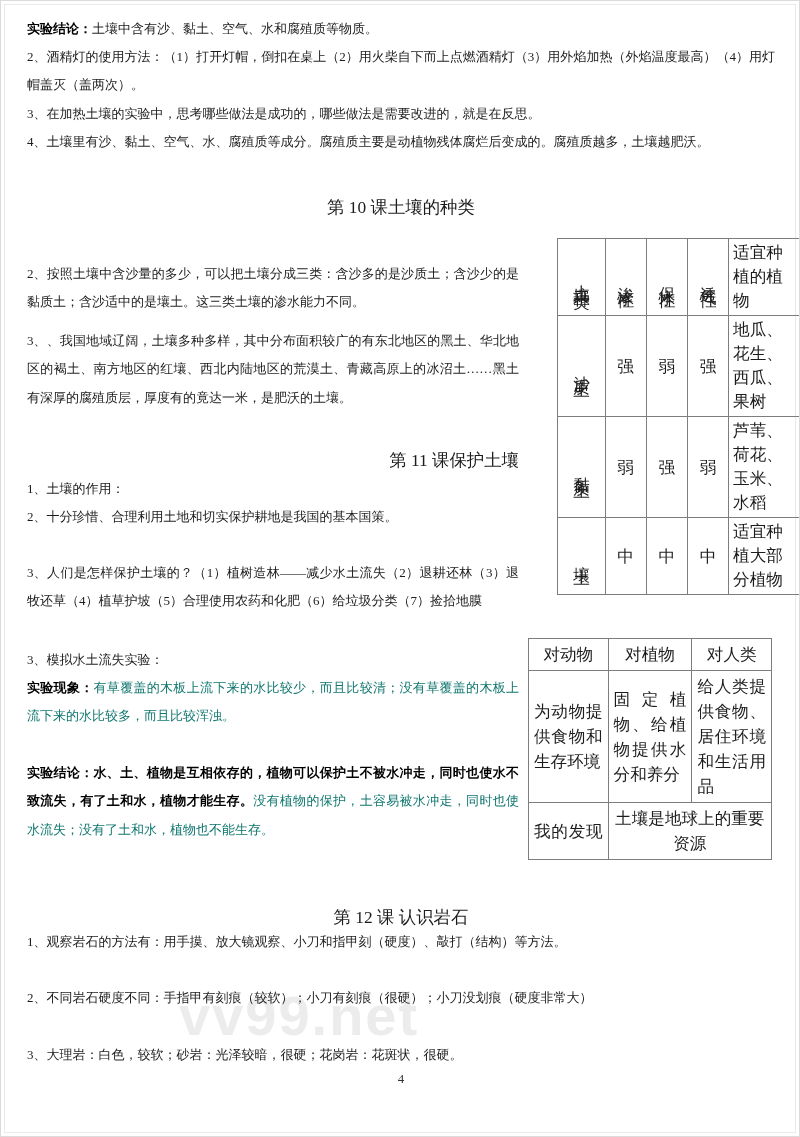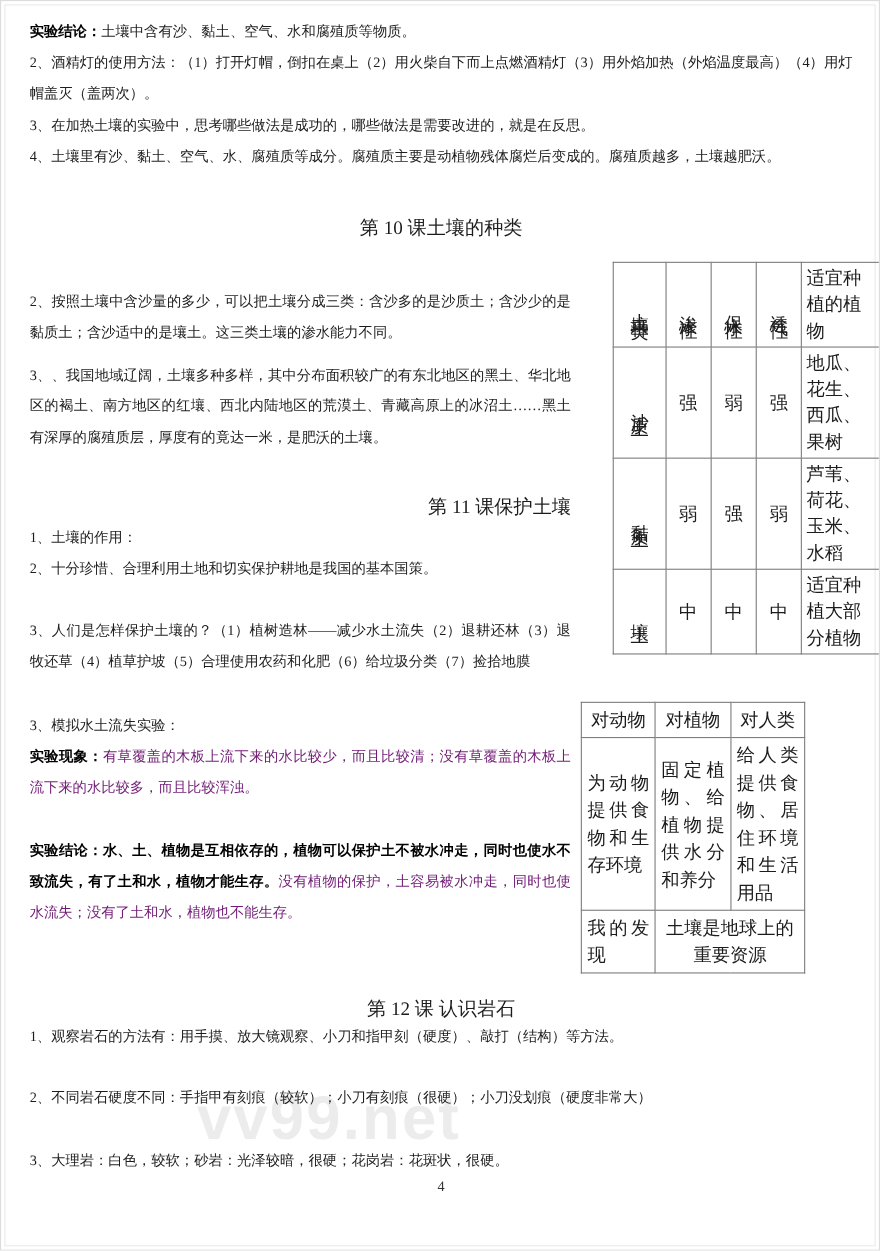--- a/index.html
+++ b/index.html
@@ -53,21 +53,21 @@
     font-size: 13px;
     line-height: 28.4px;
     text-align: justify;
     text-justify: inter-ideograph;
     letter-spacing: 0px;
   }
   .full { left: 26px; width: 748px; }
   .col  { left: 26px; width: 492px; }
 
   .b { font-weight: 700; color: #000; }
-  .lite { color: #701a75; }
+  .lite { color: #0f766e; }
 
   .title {
     position: absolute;
     width: 492px;
     left: 26px;
     text-align: center;
     font-size: 17.4px;
     line-height: 26px;
   }
   .title-wide {
@@ -104,21 +104,21 @@
     padding: 6px 2px;
     white-space: nowrap;
     line-height: 1.05;
   }
   #soil-table td.kind   { width: 44px; }
   #soil-table td.prop   { width: 34px; }
   #soil-table td.plants { width: 74px; line-height: 24px; }
   #soil-table td.plants .pwrap { display: inline-block; text-align: left; }
 
   
-  #benefit-table { left: 527px; top: 637px; width: 204px; }
+  #benefit-table { left: 527px; top: 637px; width: 244px; }
   #benefit-table td { padding: 3px 5px; line-height: 25px; }
   #benefit-table td.hdr { text-align: center; white-space: nowrap; }
   #benefit-table td.body { text-align: justify; text-justify: inter-ideograph; text-align-last: left; }
   #benefit-table td.colA { width: 76px; }
   #benefit-table td.colB { width: 82px; }
   #benefit-table td.colC { width: 76px; }
   #benefit-table td.found-label { text-align: justify; text-align-last: justify; width: 76px; }
   #benefit-table td.found-val { text-align: center; }
 
   

